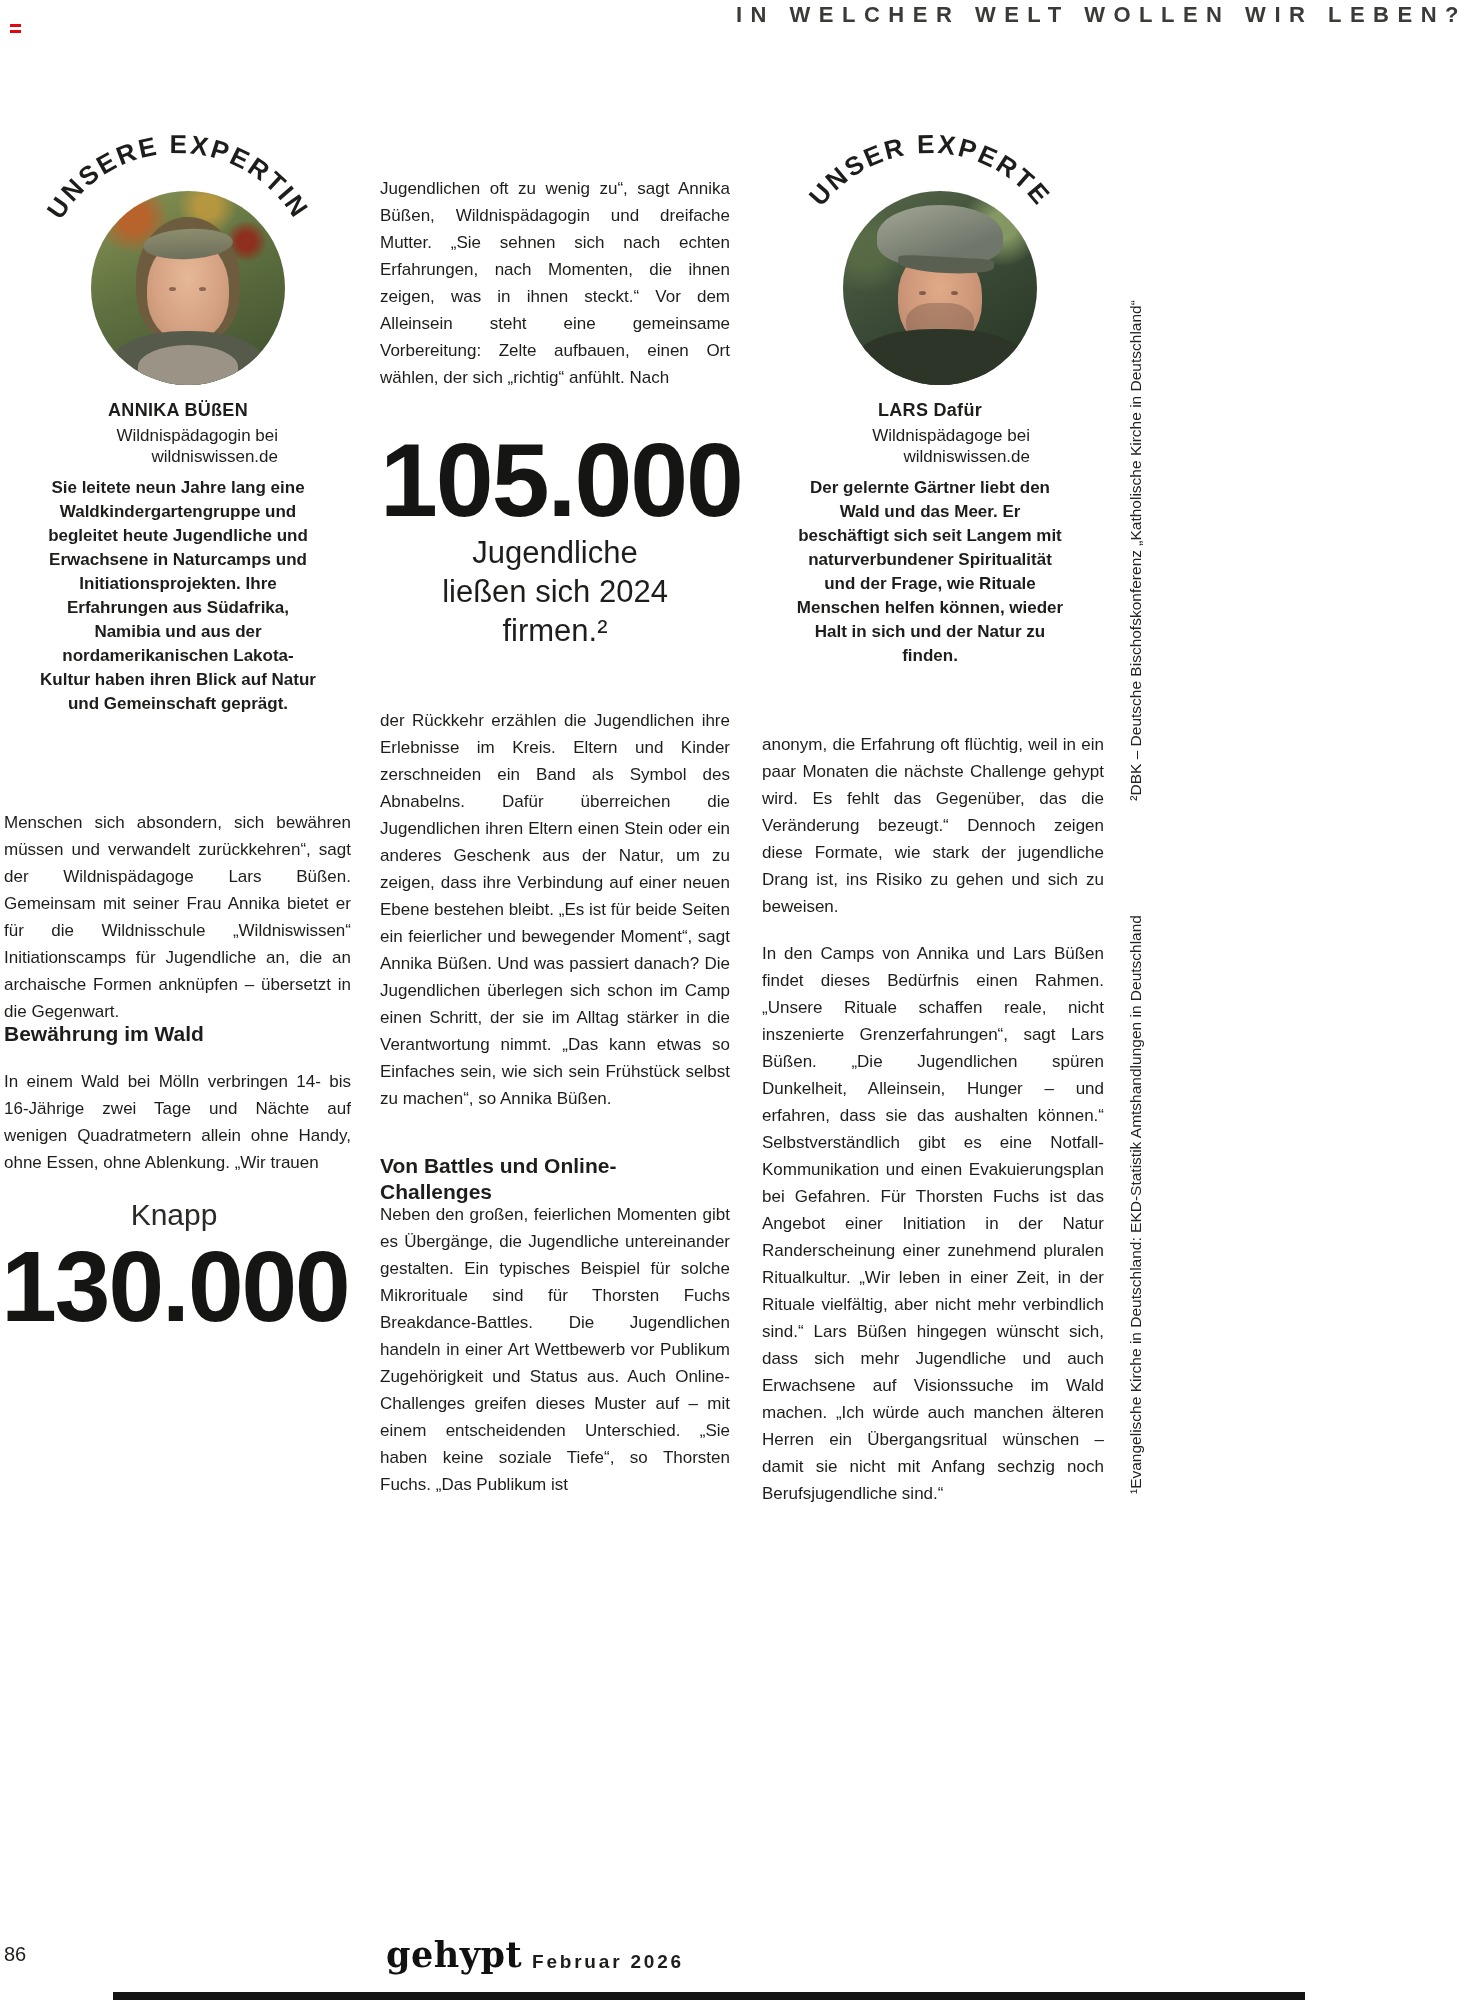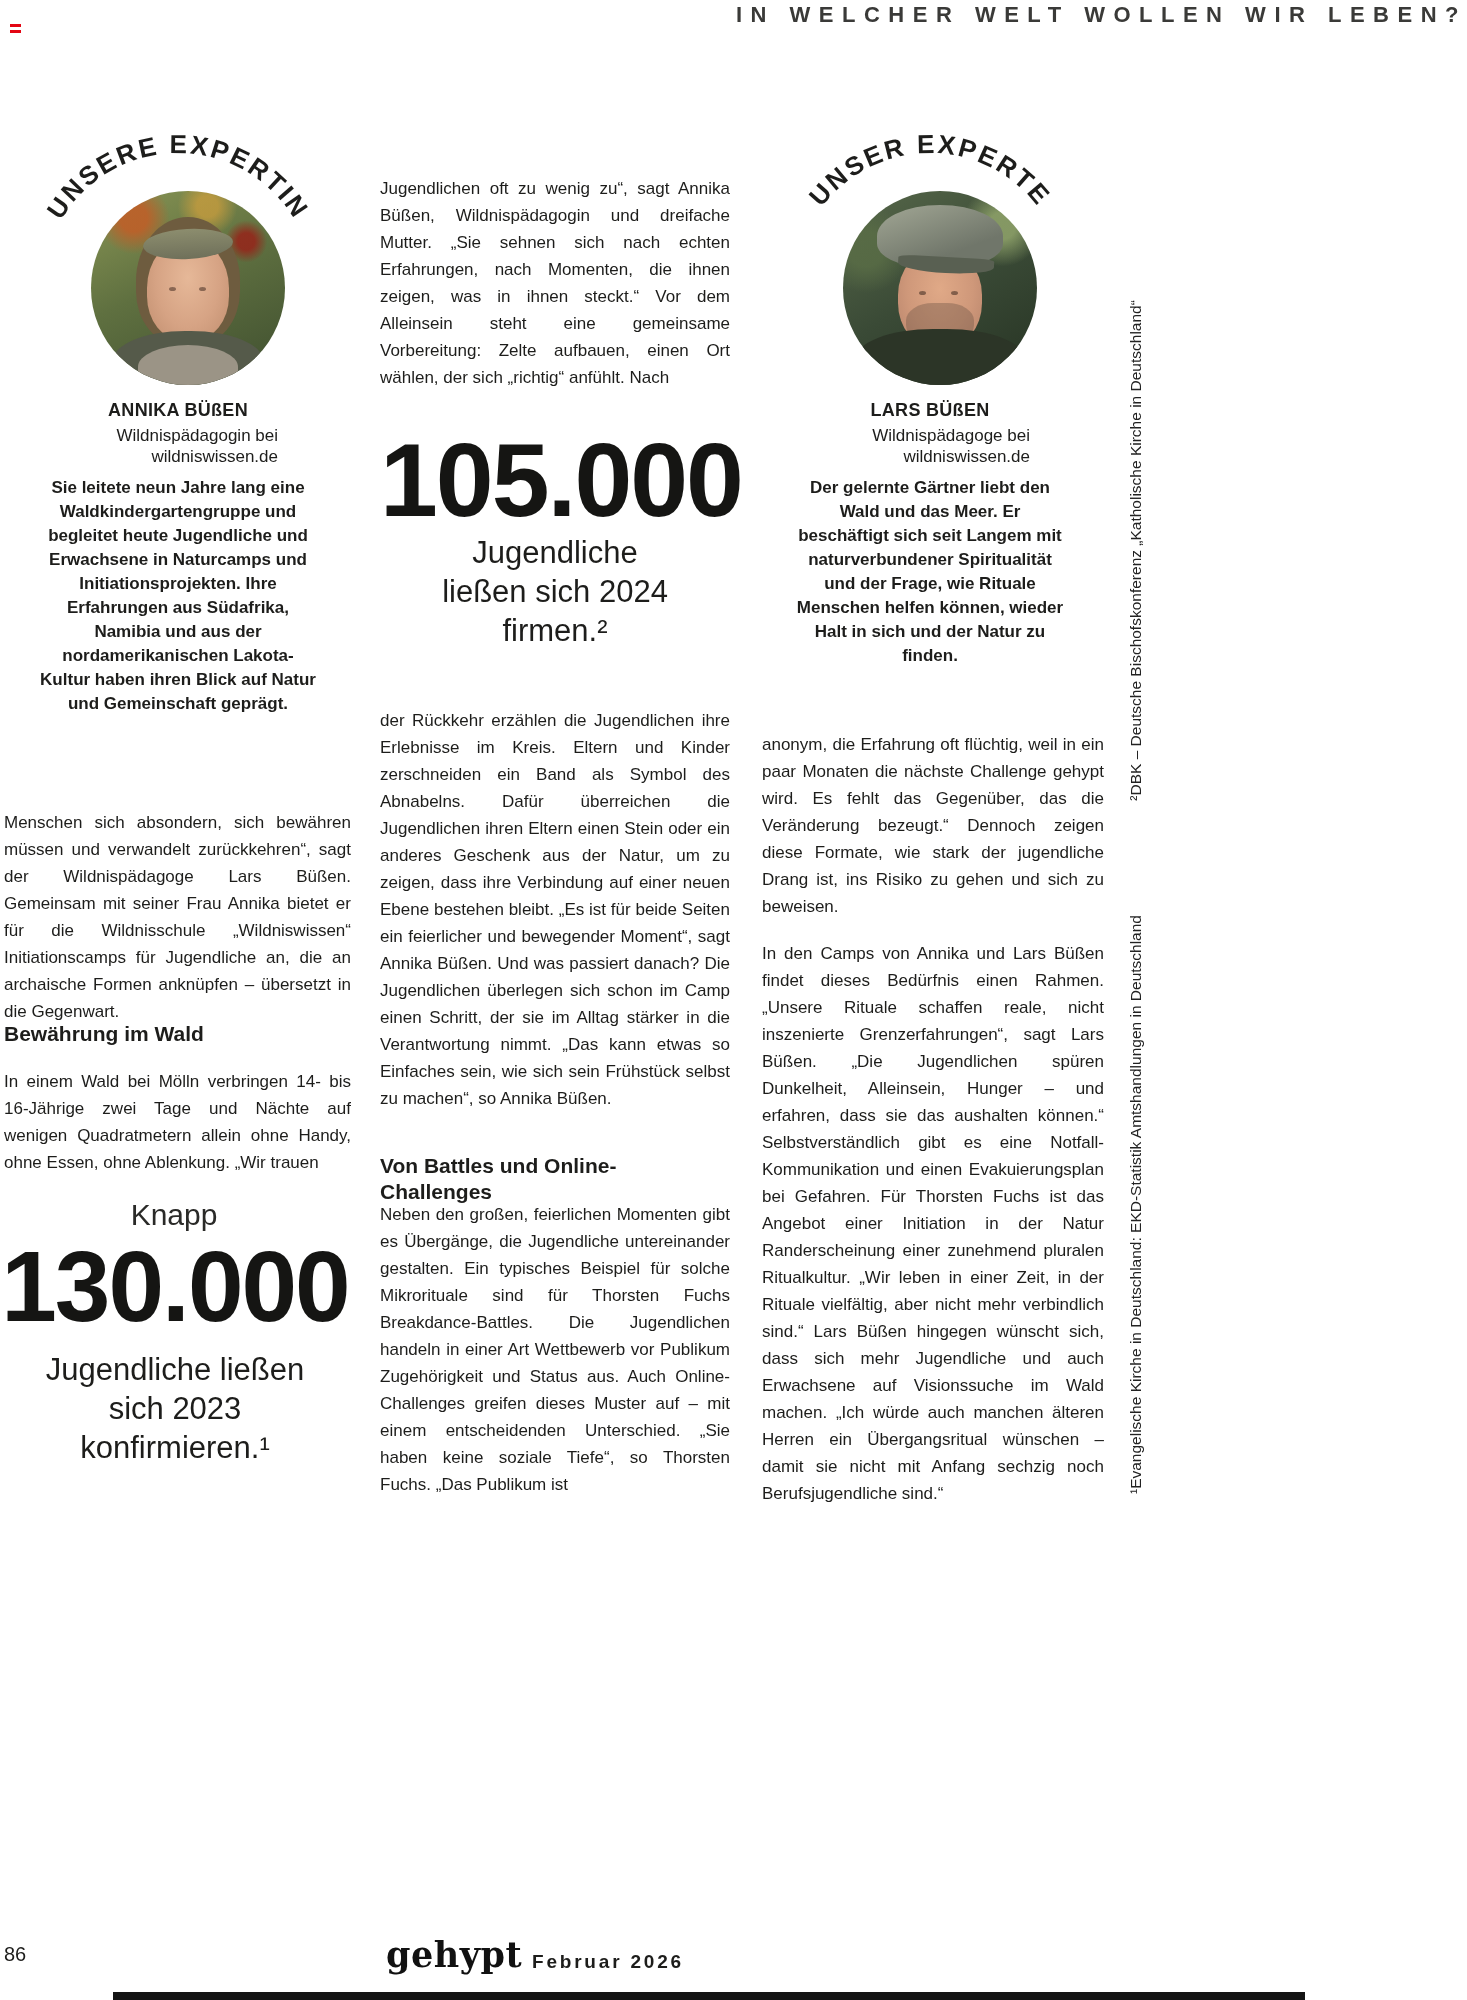--- a/index.html
+++ b/index.html
@@ -142,32 +142,31 @@
     <div class="photo lars">
       <div class="face"></div>
       <div class="beard"></div>
       <div class="eye l"></div>
       <div class="eye r"></div>
       <div class="smile"></div>
       <div class="cap"></div>
       <div class="brim"></div>
       <div class="body"></div>
     </div>
-    <div class="expert-name">LARS BÜßEN</div>
+    <div class="expert-name">LARS Dafür</div>
     <div class="expert-role">Wildnispädagoge bei wildniswissen.de</div>
     <div class="expert-bio">Der gelernte Gärtner liebt den Wald und das Meer. Er beschäftigt sich seit Langem mit naturverbundener Spiritualität und der Frage, wie Rituale Menschen helfen können, wieder Halt in sich und der Natur zu finden.</div>
   </section>
 
   <p class="body-text p-col1-1">Menschen sich absondern, sich bewähren müssen und verwandelt zurückkehren“, sagt der Wildnispädagoge Lars Büßen. Gemeinsam mit seiner Frau Annika bietet er für die Wildnisschule „Wildniswissen“ Initiationscamps für Jugendliche an, die an archaische Formen anknüpfen – übersetzt in die Gegenwart.</p>
   <h2 class="section-heading h-col1">Bewährung im Wald</h2>
   <p class="body-text p-col1-2">In einem Wald bei Mölln verbringen 14- bis 16-Jährige zwei Tage und Nächte auf wenigen Quadratmetern allein ohne Handy, ohne Essen, ohne Ablenkung. „Wir trauen</p>
 
   <div class="stat-prefix">Knapp</div>
   <div class="stat-number stat1-number">130.000</div>
-  <div class="stat-caption stat1-caption">Jugendliche ließen sich 2023 konfirmieren.¹</div>
 
   <p class="body-text p-col2-1">Jugendlichen oft zu wenig zu“, sagt Annika Büßen, Wildnispädagogin und dreifache Mutter. „Sie sehnen sich nach echten Erfahrungen, nach Momenten, die ihnen zeigen, was in ihnen steckt.“ Vor dem Alleinsein steht eine gemeinsame Vorbereitung: Zelte aufbauen, einen Ort wählen, der sich „richtig“ anfühlt. Nach</p>
   <div class="stat-number stat2-number">105.000</div>
   <div class="stat-caption stat2-caption">Jugendliche ließen sich 2024 firmen.²</div>
   <p class="body-text p-col2-2">der Rückkehr erzählen die Jugendlichen ihre Erlebnisse im Kreis. Eltern und Kinder zerschneiden ein Band als Symbol des Abnabelns. Dafür überreichen die Jugendlichen ihren Eltern einen Stein oder ein anderes Geschenk aus der Natur, um zu zeigen, dass ihre Verbindung auf einer neuen Ebene bestehen bleibt. „Es ist für beide Seiten ein feierlicher und bewegender Moment“, sagt Annika Büßen. Und was passiert danach? Die Jugendlichen überlegen sich schon im Camp einen Schritt, der sie im Alltag stärker in die Verantwortung nimmt. „Das kann etwas so Einfaches sein, wie sich sein Frühstück selbst zu machen“, so Annika Büßen.</p>
   <h2 class="section-heading h-col2">Von Battles und Online-Challenges</h2>
   <p class="body-text p-col2-3">Neben den großen, feierlichen Momenten gibt es Übergänge, die Jugendliche untereinander gestalten. Ein typisches Beispiel für solche Mikrorituale sind für Thorsten Fuchs Breakdance-Battles. Die Jugendlichen handeln in einer Art Wettbewerb vor Publikum Zugehörigkeit und Status aus. Auch Online-Challenges greifen dieses Muster auf – mit einem entscheidenden Unterschied. „Sie haben keine soziale Tiefe“, so Thorsten Fuchs. „Das Publikum ist</p>
 
   <p class="body-text p-col3-1">anonym, die Erfahrung oft flüchtig, weil in ein paar Monaten die nächste Challenge gehypt wird. Es fehlt das Gegenüber, das die Veränderung bezeugt.“ Dennoch zeigen diese Formate, wie stark der jugendliche Drang ist, ins Risiko zu gehen und sich zu beweisen.</p>
   <p class="body-text p-col3-2">In den Camps von Annika und Lars Büßen findet dieses Bedürfnis einen Rahmen. „Unsere Rituale schaffen reale, nicht inszenierte Grenzerfahrungen“, sagt Lars Büßen. „Die Jugendlichen spüren Dunkelheit, Alleinsein, Hunger – und erfahren, dass sie das aushalten können.“ Selbstverständlich gibt es eine Notfall-Kommunikation und einen Evakuierungsplan bei Gefahren. Für Thorsten Fuchs ist das Angebot einer Initiation in der Natur Randerscheinung einer zunehmend pluralen Ritualkultur. „Wir leben in einer Zeit, in der Rituale vielfältig, aber nicht mehr verbindlich sind.“ Lars Büßen hingegen wünscht sich, dass sich mehr Jugendliche und auch Erwachsene auf Visionssuche im Wald machen. „Ich würde auch manchen älteren Herren ein Übergangsritual wünschen – damit sie nicht mit Anfang sechzig noch Berufsjugendliche sind.“</p>

